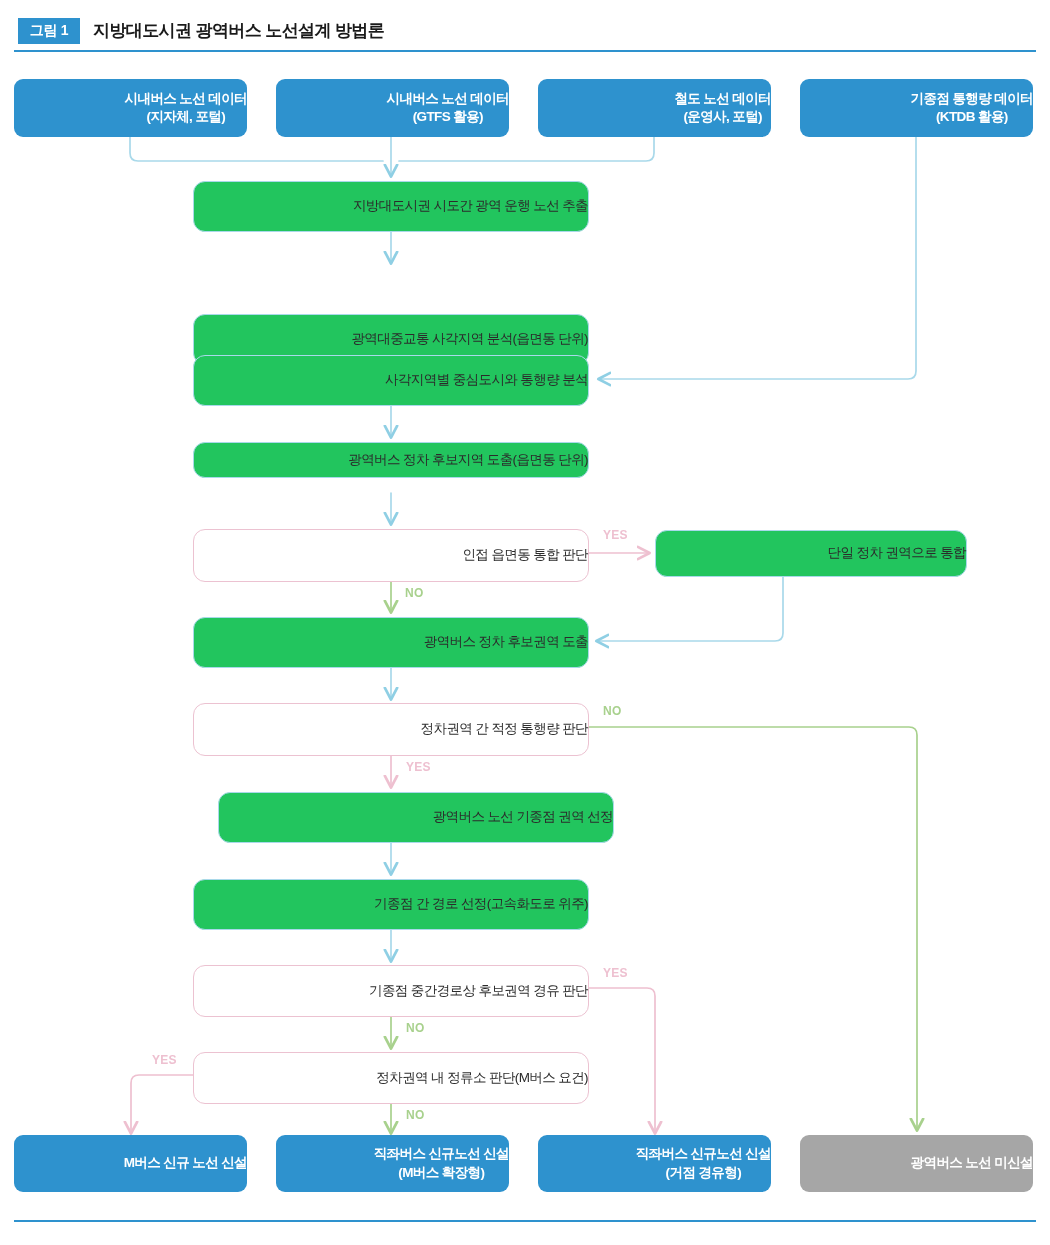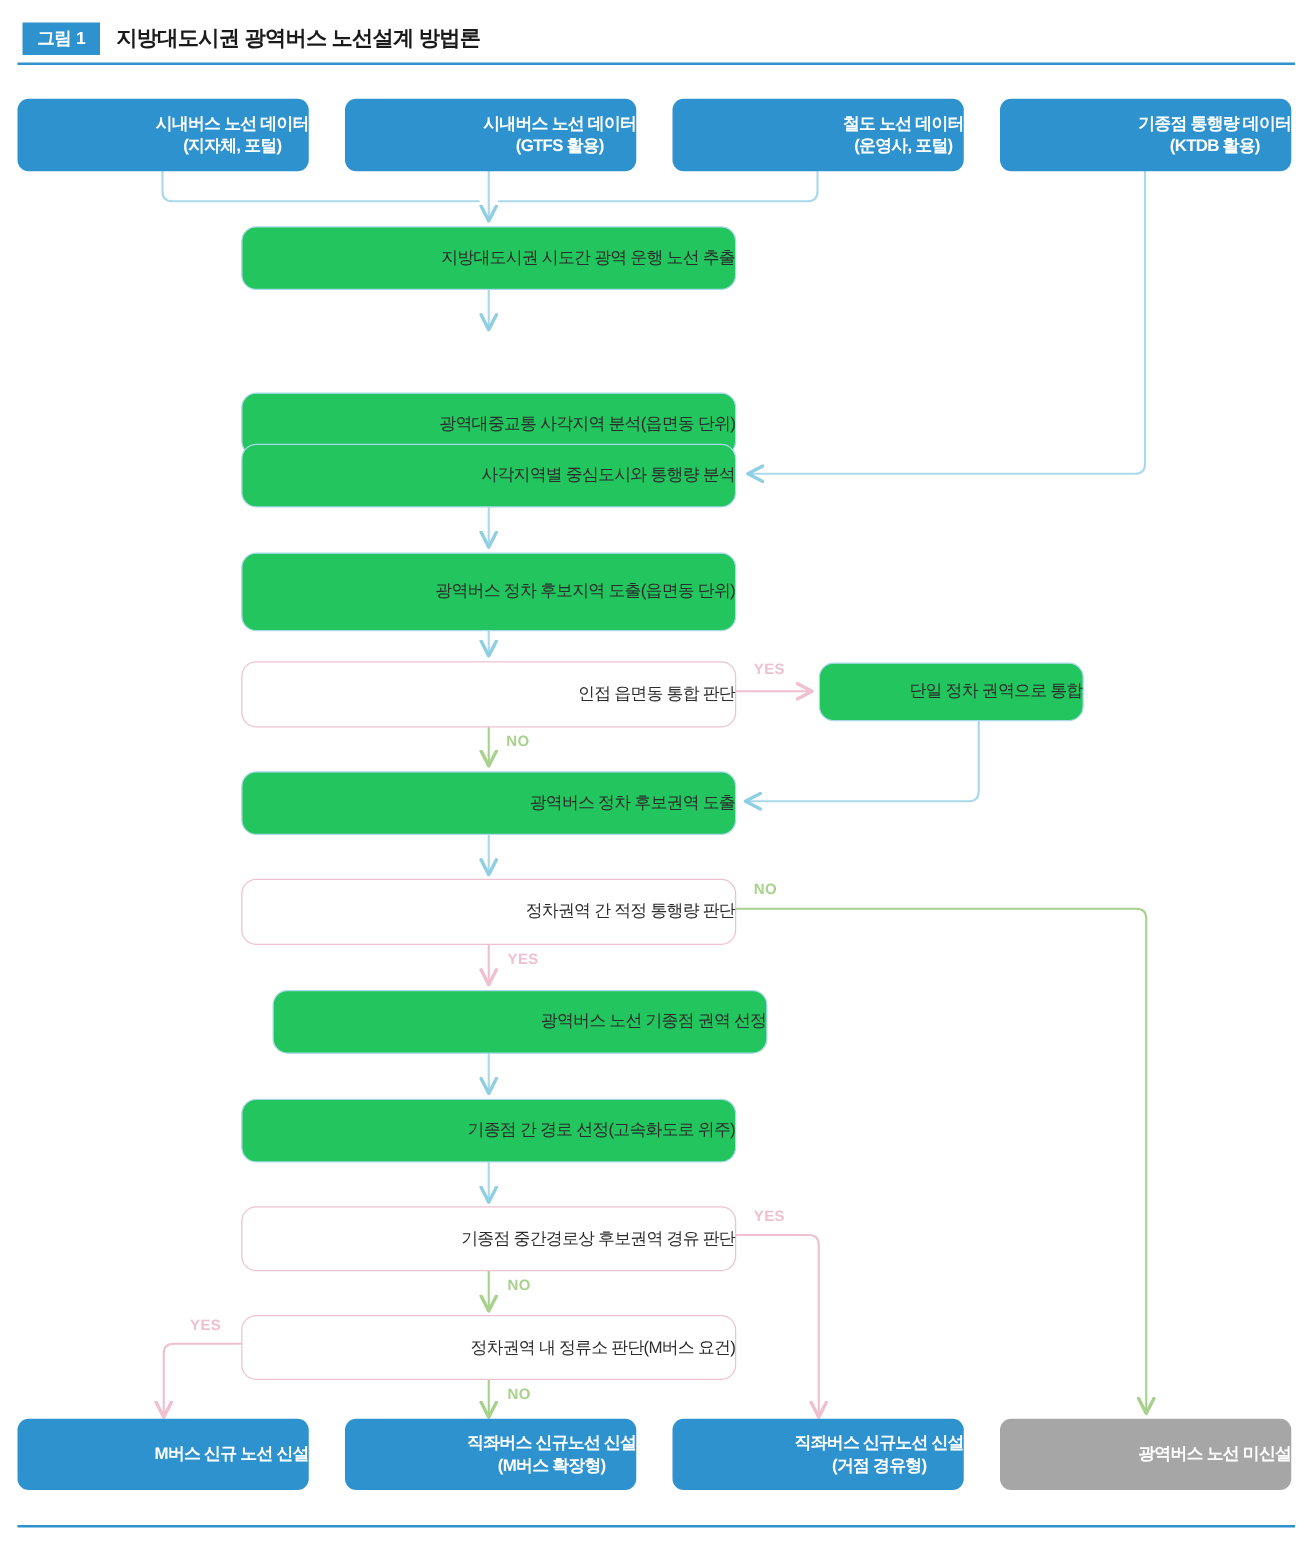--- a/index.html
+++ b/index.html
@@ -210,29 +210,29 @@
 
   <div class="node node-process" style="left:193px; top:181px; width:396px; height:51px;">
     <span>지방대도시권 시도간 광역 운행 노선 추출</span>
   </div>
   <div class="node node-process" style="left:193px; top:268px; width:396px; height:51px;margin-top:46px;">
     <span>광역대중교통 사각지역 분석(읍면동 단위)</span>
   </div>
   <div class="node node-process" style="left:193px; top:355px; width:396px; height:51px;">
     <span>사각지역별 중심도시와 통행량 분석</span>
   </div>
-  <div class="node node-process" style="left:193px; top:442px; width:396px; height:63px;">
+  <div class="node node-process" style="left:193px; top:442px; width:396px; height:36px;">
     <span>광역버스 정차 후보지역 도출(읍면동 단위)</span>
   </div>
 
   <div class="node node-decision" style="left:193px; top:529px; width:396px; height:53px;">
     <span>인접 읍면동 통합 판단</span>
   </div>
 
-  <div class="node node-process" style="left:655px; top:530px; width:212px; height:47px;">
+  <div class="node node-process" style="left:655px; top:530px; width:312px; height:47px;">
     <span>단일 정차 권역으로 통합</span>
   </div>
 
   <div class="node node-process" style="left:193px; top:617px; width:396px; height:51px;">
     <span>광역버스 정차 후보권역 도출</span>
   </div>
 
   <div class="node node-decision" style="left:193px; top:703px; width:396px; height:53px;">
     <span>정차권역 간 적정 통행량 판단</span>
   </div>

